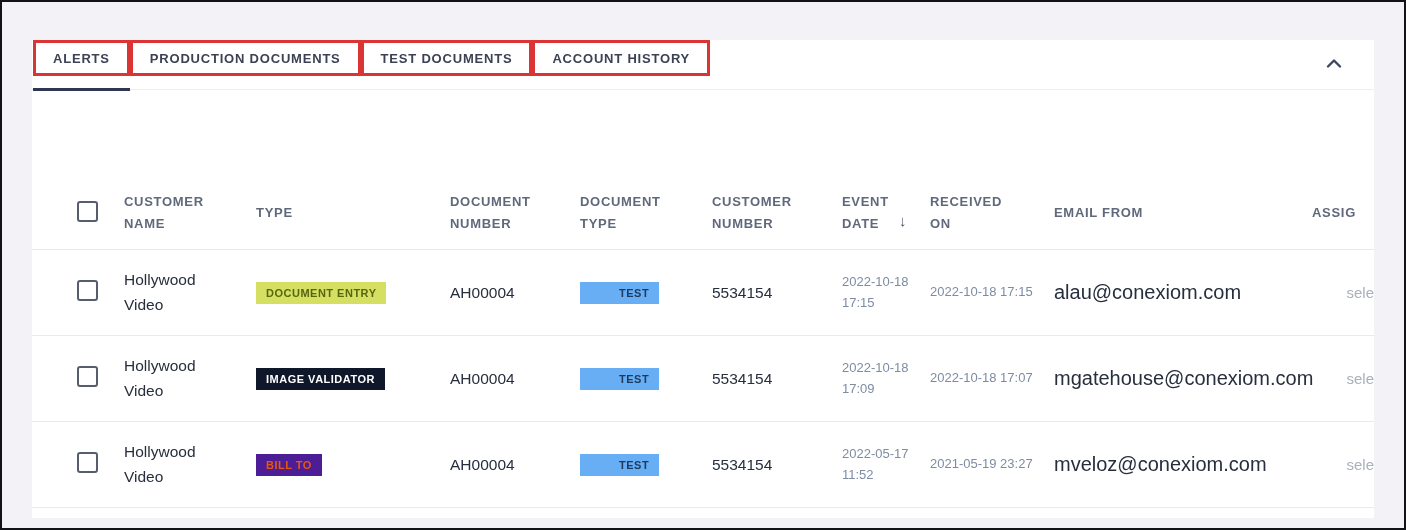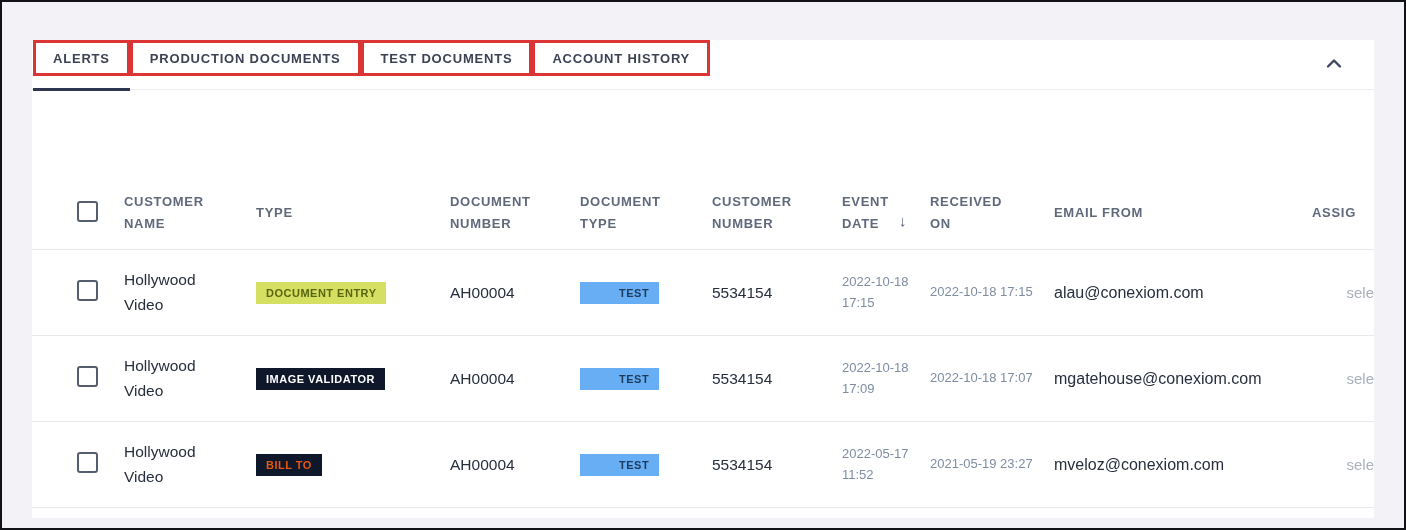--- a/index.html
+++ b/index.html
@@ -123,21 +123,21 @@
     padding-right: 12px;
   }
   .cell-num { font-weight: 500; }
   .cell-date {
     font-size: 13px;
     color: #7e8ca2;
     line-height: 1.55;
     padding-right: 10px;
   }
   .cell-email {
-    font-size: 16px;
+    font-size: 20px;
     color: #272e3d;
     padding-right: 10px;
     white-space: nowrap;
   }
   .cell-assigned {
     font-size: 15px;
     color: #aab0bb;
     white-space: nowrap;
     overflow: hidden;
     cursor: pointer;
@@ -148,21 +148,21 @@
     display: inline-block;
     padding: 5px 10px;
     border-radius: 0;
     font-size: 11px;
     font-weight: 700;
     letter-spacing: 0.5px;
     white-space: nowrap;
   }
   .badge[data-variant="lime"]   { background: #d5e063; color: #57650f; }
   .badge[data-variant="purple"] { background: #0f172a; color: #ffffff; }
-  .badge[data-variant="amber"]  { background: #0f172a; color: #e8570e; text-align: center; }
+  .badge[data-variant="amber"]  { background: #4c1d95; color: #e8570e; text-align: center; }
   .badge[data-variant="blue"]   { background: #67aef5; color: #1f3a5c; padding-left: 39px; }
 </style>
 </head>
 <body>
 
 <div class="screen">
   <div class="panel">
 
     <div class="tabbar">
       <div class="tab active">ALERTS</div>

